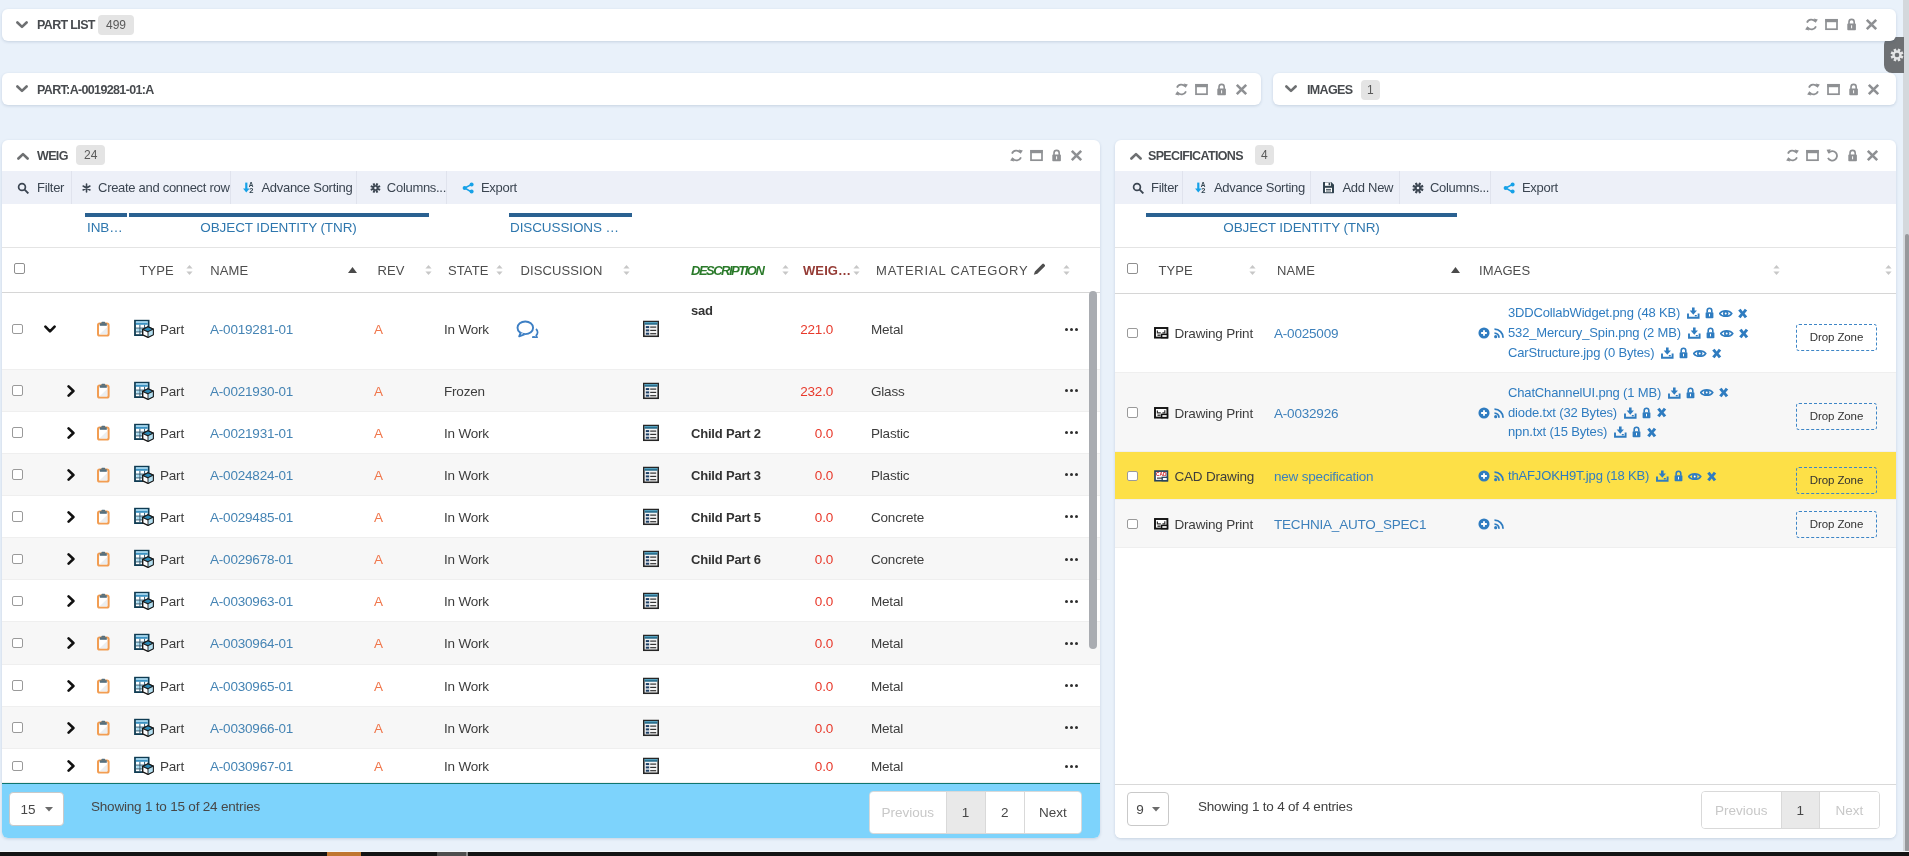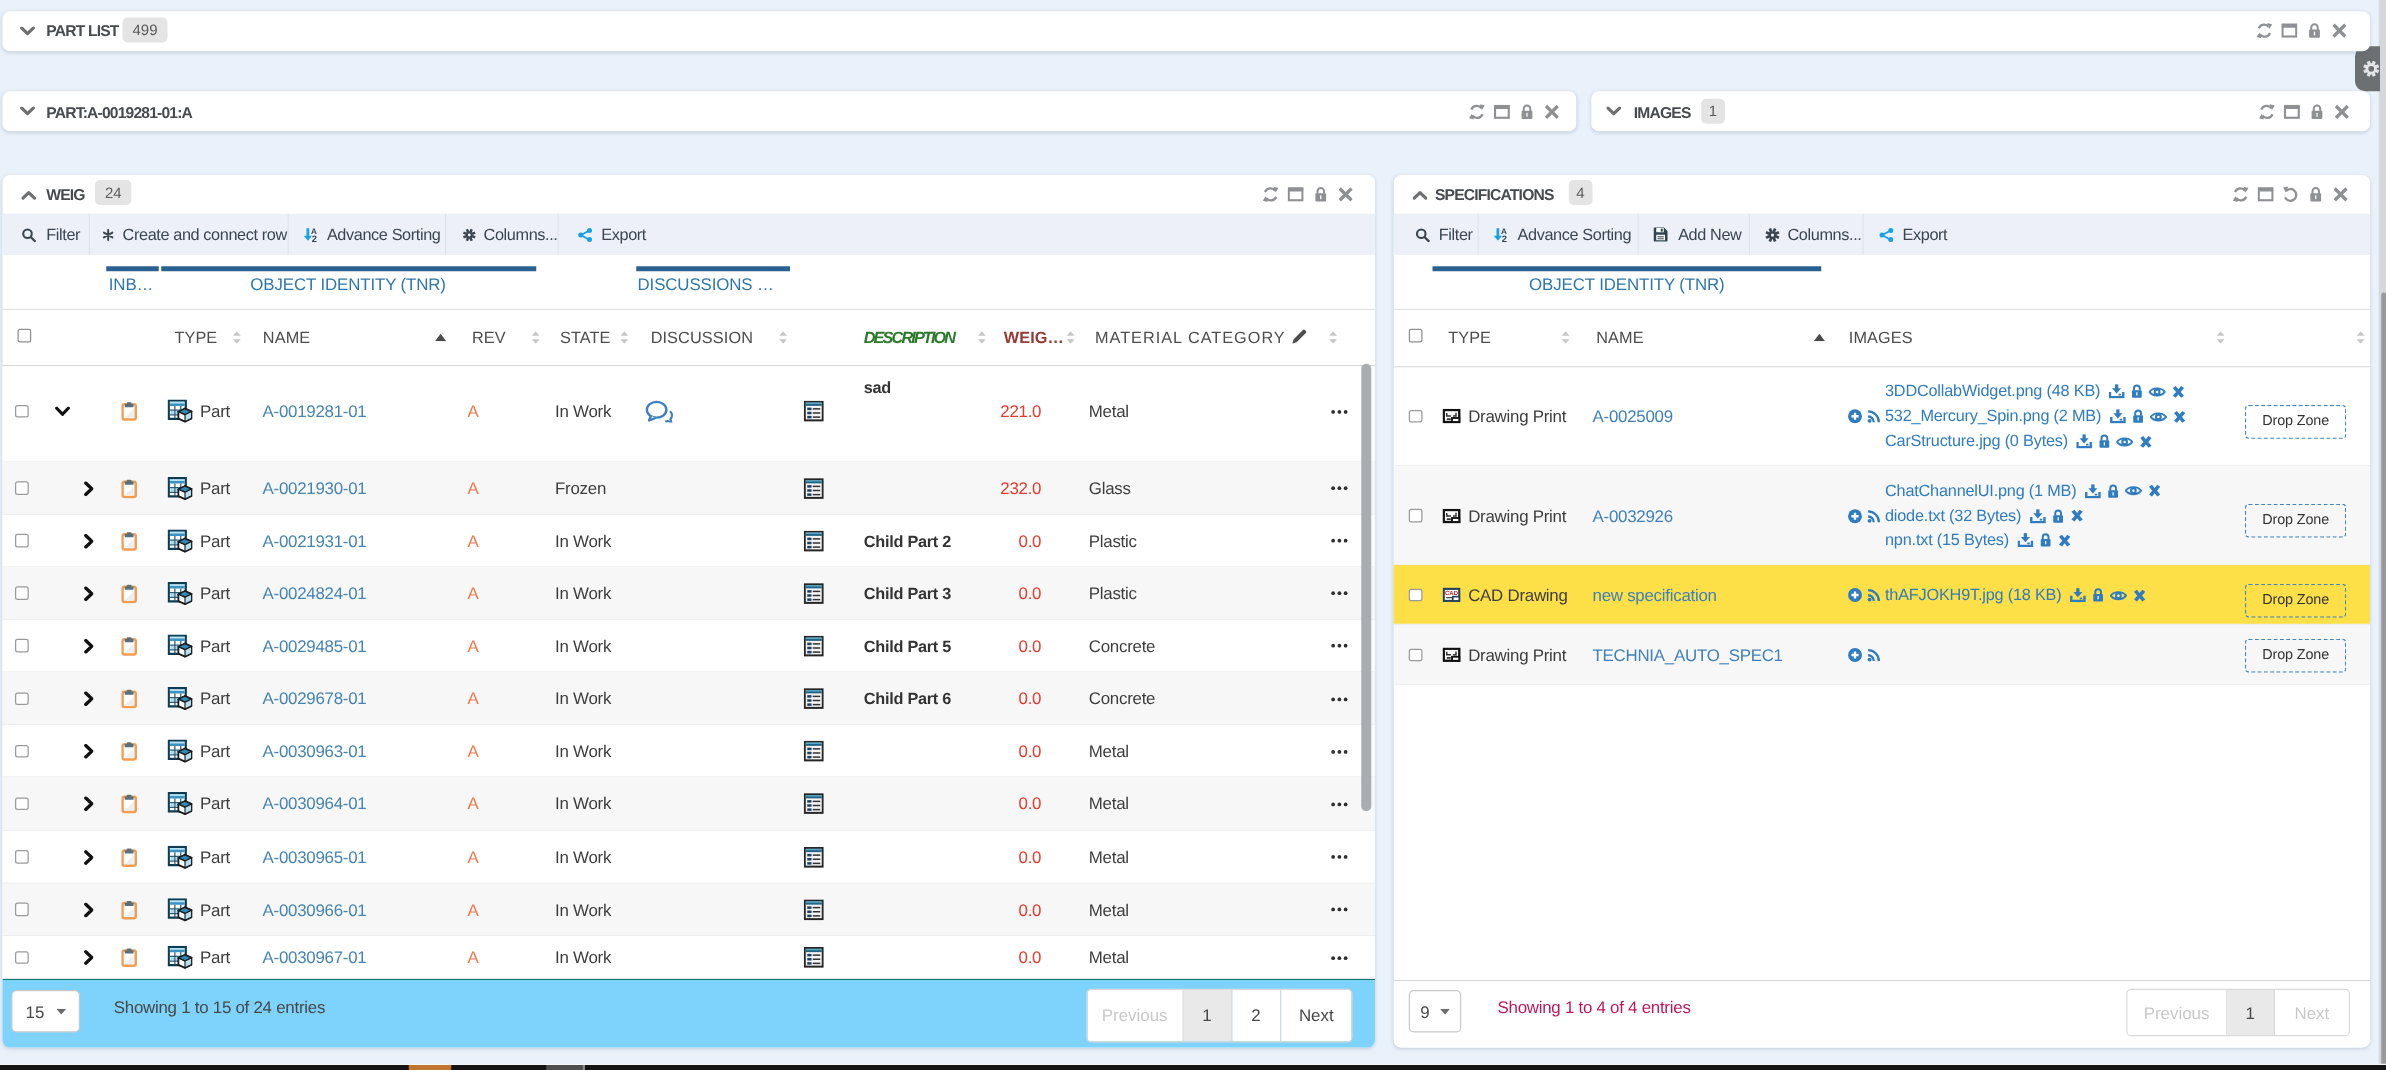--- a/index.html
+++ b/index.html
@@ -1257,19 +1257,19 @@
           </g>
           <circle cx="2.9" cy="10.5" r="1.7" fill="#2f7cc0"></circle>
         </svg>
       </div>
 <div class="dz" style="left:681px;top:10.5px">Drop Zone</div>
 </div>
 <div style="position:absolute;left:0;top:644px;width:100%;height:54px;background:#fff;border-top:1px solid #d9d9d9;border-radius:0 0 6px 6px">
 <div class="pgbtn" style="position:absolute;left:12px;top:7px;width:42px;height:34px;border-radius:4px;border-color:#c9c9c9;gap:8px">9 <svg width="8" height="5" viewBox="0 0 8 5">
           <path d="M0 0 H8 L4 4.6 z" fill="#6b6b6b"></path>
         </svg></div>
-<div class="cell" style="position:absolute;left:83px;top:20.5px;transform:translateY(-50%);white-space:nowrap;font-size:13.5px;color:#be185d">Showing 1 to 4 of 4 entries</div>
+<div class="cell" style="position:absolute;left:83px;top:20.5px;transform:translateY(-50%);white-space:nowrap;font-size:13.5px;color:#404040">Showing 1 to 4 of 4 entries</div>
 <div style="position:absolute;left:586px;top:6px;display:flex;height:38px;border-radius:4px;overflow:hidden;border:1px solid #d9d9d9">
 <div class="pgbtn" style="width:79.5px;border:none;border-right:1px solid #d9d9d9;color:#c8c8c8">Previous</div>
 <div class="pgbtn" style="width:38.5px;border:none;border-right:1px solid #d9d9d9;background:#e9e9e9">1</div>
 <div class="pgbtn" style="width:59px;border:none;color:#c8c8c8">Next</div>
 </div>
 </div>
 </div>
 </body></html>

